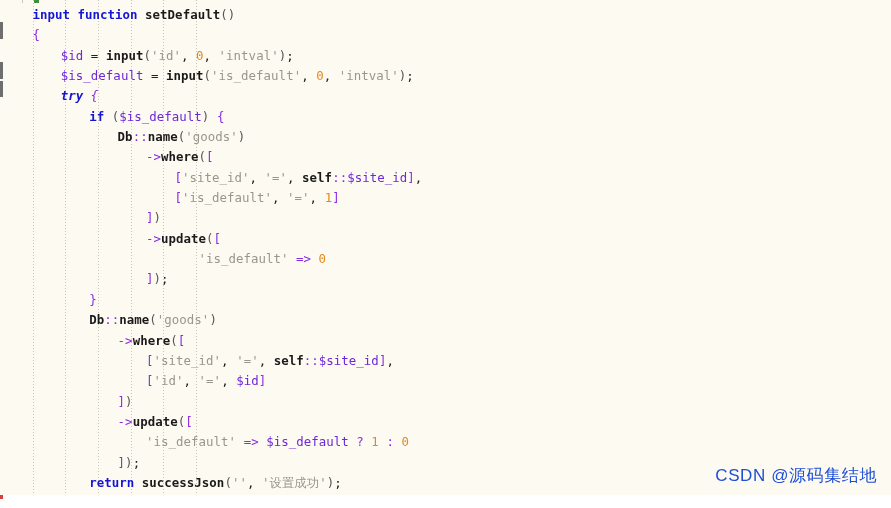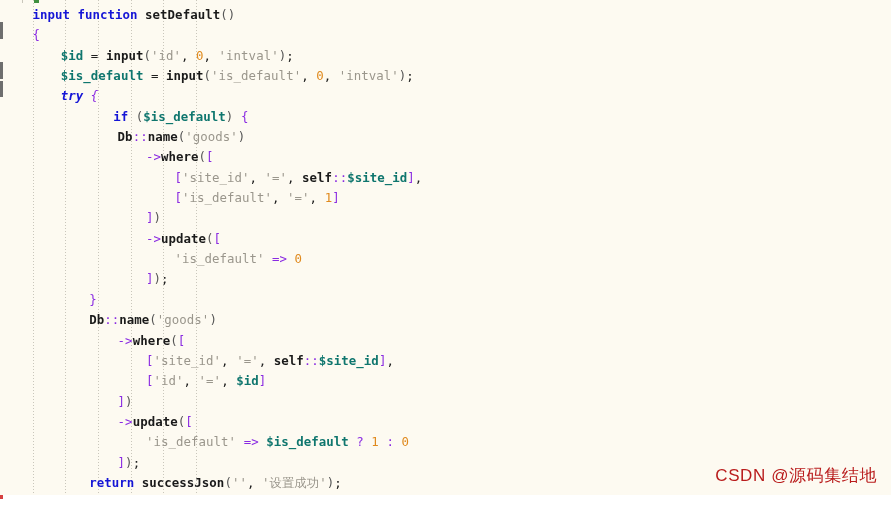--- a/index.html
+++ b/index.html
@@ -96,39 +96,39 @@
     color: #202020;
   }
   .code-line .ln-text {
     display: inline-block;
     padding-left: 1px;
   }
 
   
   .t-kw       { color: #1515d6; font-weight: bold; }   
   .t-fn       { color: #1a1a1a; font-weight: bold; }   
-  .t-var      { color: #0f766e; font-weight: bold; }   
+  .t-var      { color: #6d28d9; font-weight: normal; }   
   .t-cls      { color: #1a1a1a; font-weight: bold; }   
   .t-str      { color: #9a968c; }                      
   .t-num      { color: #e08a1e; }                      
   .t-punc     { color: #8a2be2; }                      
   .t-op       { color: #8a2be2; }                      
   .t-plain    { color: #202020; }
   .t-paren    { color: #555555; }
   .t-cn       { color: #9a968c; }                      
   .t-sep      { color: #8a2be2; }                      
 
   
   #watermark {
     position: absolute;
     right: 14px;
     bottom: 8px;
     font-family: "Liberation Sans", sans-serif;
     font-size: 17px;
-    color: #b91c1c;
+    color: #1d4ed8;
     letter-spacing: 0.6px;
     user-select: none;
     white-space: nowrap;
   }
 
   
   #below-strip {
     position: absolute;
     left: 0;
     top: 495px;
@@ -189,28 +189,28 @@
 
     <div id="top-clip-dot"></div>
     <div id="top-clip-fragment"></div>
 
     <div id="code-lines" style="top: 5px;">
         <div class="code-line" style="height: 20.35px; line-height: 20.35px;"><span class="ln-text" style="padding-left: 32.4px;"><span class="t-kw">input</span><span class="t-plain"> </span><span class="t-kw">function</span><span class="t-plain"> </span><span class="t-fn">setDefault</span><span class="t-paren">()</span></span></div>
         <div class="code-line" style="height: 20.35px; line-height: 20.35px;"><span class="ln-text" style="padding-left: 32.4px;"><span class="t-punc">{</span></span></div>
         <div class="code-line" style="height: 20.35px; line-height: 20.35px;"><span class="ln-text" style="padding-left: 60.8px;"><span class="t-var">$id</span><span class="t-plain"> </span><span class="t-plain">=</span><span class="t-plain"> </span><span class="t-fn">input</span><span class="t-paren">(</span><span class="t-str">'id'</span><span class="t-plain">,</span><span class="t-plain"> </span><span class="t-num">0</span><span class="t-plain">,</span><span class="t-plain"> </span><span class="t-str">'intval'</span><span class="t-paren">)</span><span class="t-plain">;</span></span></div>
         <div class="code-line" style="height: 20.35px; line-height: 20.35px;"><span class="ln-text" style="padding-left: 60.8px;"><span class="t-var">$is_default</span><span class="t-plain"> </span><span class="t-plain">=</span><span class="t-plain"> </span><span class="t-fn">input</span><span class="t-paren">(</span><span class="t-str">'is_default'</span><span class="t-plain">,</span><span class="t-plain"> </span><span class="t-num">0</span><span class="t-plain">,</span><span class="t-plain"> </span><span class="t-str">'intval'</span><span class="t-paren">)</span><span class="t-plain">;</span></span></div>
         <div class="code-line" style="height: 20.35px; line-height: 20.35px;"><span class="ln-text" style="padding-left: 60.8px; font-style: italic;"><span class="t-kw">try</span><span class="t-plain"> </span><span class="t-punc">{</span></span></div>
-        <div class="code-line" style="height: 20.35px; line-height: 20.35px; margin-left: 24px;"><span class="ln-text" style="padding-left: 89.2px;"><span class="t-kw">if</span><span class="t-plain"> </span><span class="t-paren">(</span><span class="t-var">$is_default</span><span class="t-paren">)</span><span class="t-plain"> </span><span class="t-punc">{</span></span></div>
+        <div class="code-line" style="height: 20.35px; line-height: 20.35px;"><span class="ln-text" style="padding-left: 89.2px;"><span class="t-kw">if</span><span class="t-plain"> </span><span class="t-paren">(</span><span class="t-var">$is_default</span><span class="t-paren">)</span><span class="t-plain"> </span><span class="t-punc">{</span></span></div>
         <div class="code-line" style="height: 20.35px; line-height: 20.35px;"><span class="ln-text" style="padding-left: 117.6px;"><span class="t-cls">Db</span><span class="t-sep">::</span><span class="t-fn">name</span><span class="t-paren">(</span><span class="t-str">'goods'</span><span class="t-paren">)</span></span></div>
         <div class="code-line" style="height: 20.35px; line-height: 20.35px;"><span class="ln-text" style="padding-left: 146px;"><span class="t-punc">-&gt;</span><span class="t-fn">where</span><span class="t-paren">(</span><span class="t-punc">[</span></span></div>
         <div class="code-line" style="height: 20.35px; line-height: 20.35px;"><span class="ln-text" style="padding-left: 174.4px;"><span class="t-punc">[</span><span class="t-str">'site_id'</span><span class="t-plain">,</span><span class="t-plain"> </span><span class="t-str">'='</span><span class="t-plain">,</span><span class="t-plain"> </span><span class="t-cls">self</span><span class="t-sep">::</span><span class="t-var">$site_id</span><span class="t-punc">]</span><span class="t-plain">,</span></span></div>
         <div class="code-line" style="height: 20.35px; line-height: 20.35px;"><span class="ln-text" style="padding-left: 174.4px;"><span class="t-punc">[</span><span class="t-str">'is_default'</span><span class="t-plain">,</span><span class="t-plain"> </span><span class="t-str">'='</span><span class="t-plain">,</span><span class="t-plain"> </span><span class="t-num">1</span><span class="t-punc">]</span></span></div>
         <div class="code-line" style="height: 20.35px; line-height: 20.35px;"><span class="ln-text" style="padding-left: 146px;"><span class="t-punc">]</span><span class="t-paren">)</span></span></div>
         <div class="code-line" style="height: 20.35px; line-height: 20.35px;"><span class="ln-text" style="padding-left: 146px;"><span class="t-punc">-&gt;</span><span class="t-fn">update</span><span class="t-paren">(</span><span class="t-punc">[</span></span></div>
-        <div class="code-line" style="height: 20.35px; line-height: 20.35px;"><span class="ln-text" style="padding-left: 174.4px;"><span class="t-str">'is_default'</span><span class="t-plain"> </span><span class="t-op">=&gt;</span><span class="t-plain"> </span><span class="t-num">0</span></span></div>
+        <div class="code-line" style="height: 20.35px; line-height: 20.35px; margin-left: 24px;"><span class="ln-text" style="padding-left: 174.4px;"><span class="t-str">'is_default'</span><span class="t-plain"> </span><span class="t-op">=&gt;</span><span class="t-plain"> </span><span class="t-num">0</span></span></div>
         <div class="code-line" style="height: 20.35px; line-height: 20.35px;"><span class="ln-text" style="padding-left: 146px;"><span class="t-punc">]</span><span class="t-paren">)</span><span class="t-plain">;</span></span></div>
         <div class="code-line" style="height: 20.35px; line-height: 20.35px;"><span class="ln-text" style="padding-left: 89.2px;"><span class="t-punc">}</span></span></div>
         <div class="code-line" style="height: 20.35px; line-height: 20.35px;"><span class="ln-text" style="padding-left: 89.2px;"><span class="t-cls">Db</span><span class="t-sep">::</span><span class="t-fn">name</span><span class="t-paren">(</span><span class="t-str">'goods'</span><span class="t-paren">)</span></span></div>
         <div class="code-line" style="height: 20.35px; line-height: 20.35px;"><span class="ln-text" style="padding-left: 117.6px;"><span class="t-punc">-&gt;</span><span class="t-fn">where</span><span class="t-paren">(</span><span class="t-punc">[</span></span></div>
         <div class="code-line" style="height: 20.35px; line-height: 20.35px;"><span class="ln-text" style="padding-left: 146px;"><span class="t-punc">[</span><span class="t-str">'site_id'</span><span class="t-plain">,</span><span class="t-plain"> </span><span class="t-str">'='</span><span class="t-plain">,</span><span class="t-plain"> </span><span class="t-cls">self</span><span class="t-sep">::</span><span class="t-var">$site_id</span><span class="t-punc">]</span><span class="t-plain">,</span></span></div>
         <div class="code-line" style="height: 20.35px; line-height: 20.35px;"><span class="ln-text" style="padding-left: 146px;"><span class="t-punc">[</span><span class="t-str">'id'</span><span class="t-plain">,</span><span class="t-plain"> </span><span class="t-str">'='</span><span class="t-plain">,</span><span class="t-plain"> </span><span class="t-var">$id</span><span class="t-punc">]</span></span></div>
         <div class="code-line" style="height: 20.35px; line-height: 20.35px;"><span class="ln-text" style="padding-left: 117.6px;"><span class="t-punc">]</span><span class="t-paren">)</span></span></div>
         <div class="code-line" style="height: 20.35px; line-height: 20.35px;"><span class="ln-text" style="padding-left: 117.6px;"><span class="t-punc">-&gt;</span><span class="t-fn">update</span><span class="t-paren">(</span><span class="t-punc">[</span></span></div>
         <div class="code-line" style="height: 20.35px; line-height: 20.35px;"><span class="ln-text" style="padding-left: 146px;"><span class="t-str">'is_default'</span><span class="t-plain"> </span><span class="t-op">=&gt;</span><span class="t-plain"> </span><span class="t-var">$is_default</span><span class="t-plain"> </span><span class="t-op">?</span><span class="t-plain"> </span><span class="t-num">1</span><span class="t-plain"> </span><span class="t-op">:</span><span class="t-plain"> </span><span class="t-num">0</span></span></div>
         <div class="code-line" style="height: 20.35px; line-height: 20.35px;"><span class="ln-text" style="padding-left: 117.6px;"><span class="t-punc">]</span><span class="t-paren">)</span><span class="t-plain">;</span></span></div>

